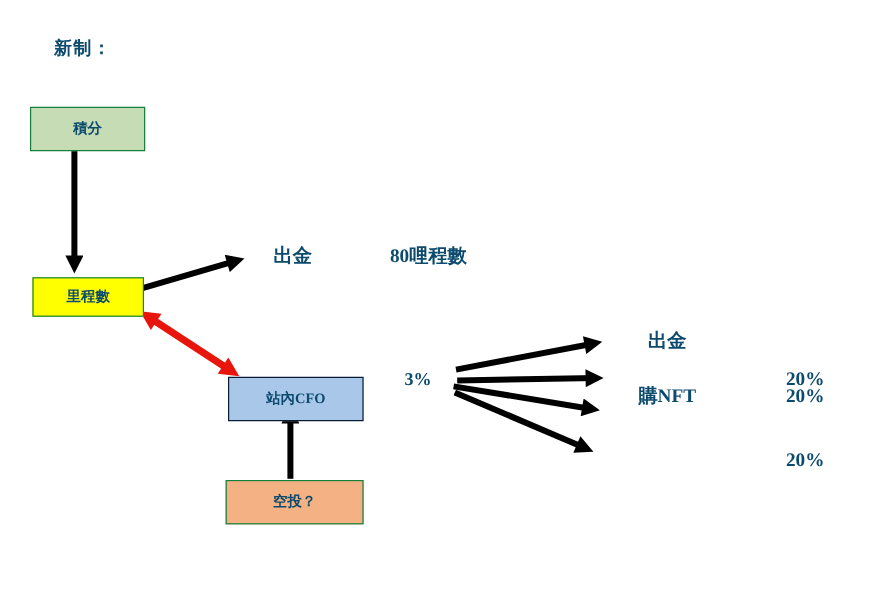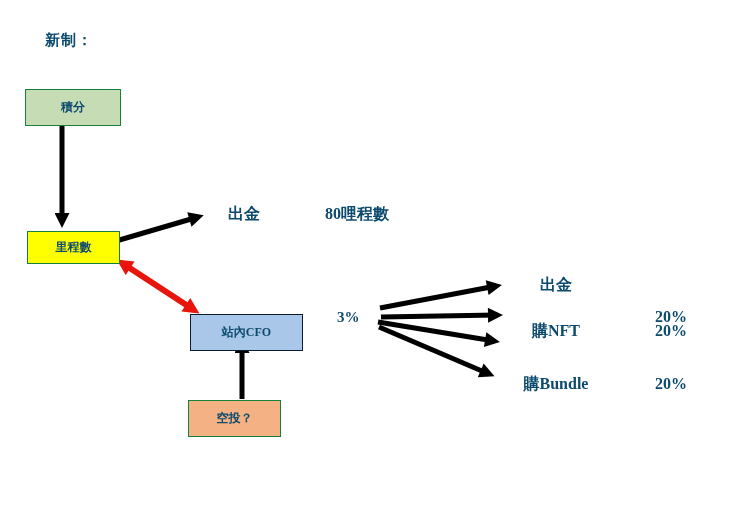--- a/index.html
+++ b/index.html
@@ -26,21 +26,21 @@
     align-items: center;
     justify-content: center;
     font-size: 12px;
     font-weight: 600;
     border: 1px solid #15803d;
     box-sizing: border-box;
   }
   .box-points  { left: 25px;  top: 89px;  width: 96px;  height: 37px; }
   .box-mileage { left: 27px;  top: 231px; width: 93px;  height: 33px; }
   .box-cfo     { left: 190px; top: 298px; width: 113px; height: 37px; border-color: #0d1b33; margin-top: 16px; }
-  .box-airdrop { left: 188px; top: 400px; width: 93px; height: 37px; }
+  .box-airdrop { left: 188px; top: 400px; width: 115px; height: 37px; }
   .floating-text {
     position: absolute;
     font-size: 16px;
     font-weight: 600;
     line-height: 20px;
     white-space: nowrap;
   }
   .t-withdraw-label { left: 228px; top: 204px; }
   .t-withdraw-value { left: 325px; top: 204px; }
   .t-fee-rate       { left: 337px; top: 307px; font-size: 15px; }
@@ -100,16 +100,15 @@
   <div class="box box-airdrop" style="background-color: rgb(244, 177, 131);">空投？</div>
 
   <span class="floating-text t-withdraw-label">出金</span>
   <span class="floating-text t-withdraw-value">80哩程數</span>
   <span class="floating-text t-fee-rate">3%</span>
 
   <span class="use-row-label row-0">出金</span>
   <span class="use-row-value row-1">20%</span>
   <span class="use-row-label row-2">購NFT</span>
   <span class="use-row-value row-2">20%</span>
-  <span class="use-row-label row-3">購Bundle</span>
   <span class="use-row-value row-3">20%</span>
 
 </div>
 
 </body></html>

